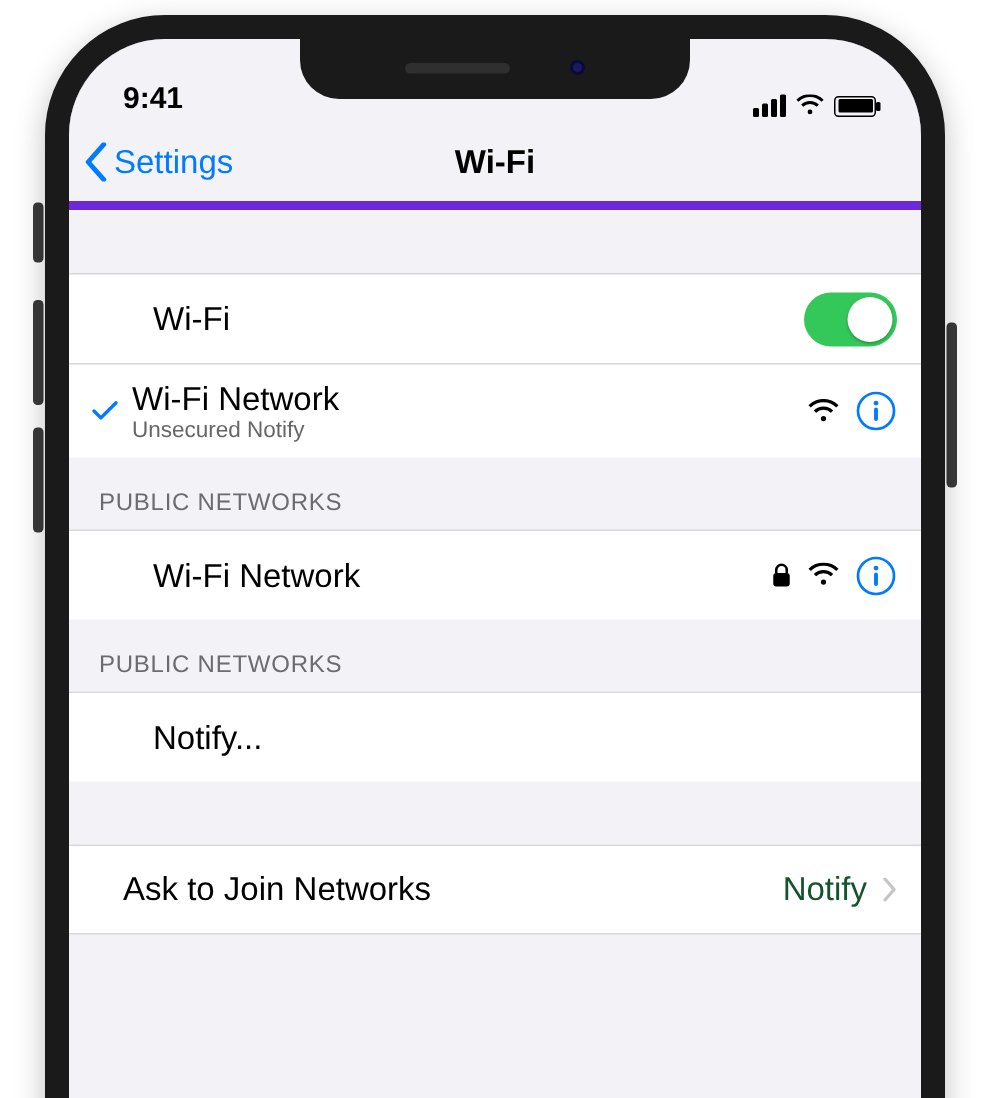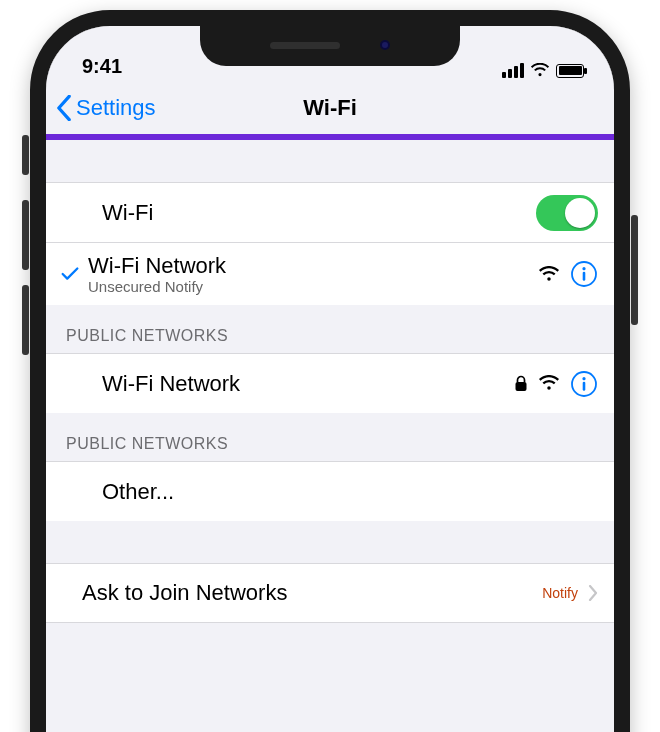--- a/index.html
+++ b/index.html
@@ -54,21 +54,21 @@
   .section-gap{height:42px;}
   .section-header{padding:22px 20px 8px 20px;font-size:16px;color:#6c6c70;letter-spacing:.5px;}
   .row{background:#fff;min-height:60px;display:flex;align-items:center;padding:0 16px 0 20px;border-top:1px solid #d8d8dc;}
   .row.first{border-top:1px solid #d8d8dc;}
   .row:last-child{border-bottom:1px solid #d8d8dc;}
   .row .lead{width:36px;display:flex;justify-content:center;color:#007aff;}
   .row .main{flex:1;display:flex;flex-direction:column;justify-content:center;padding:10px 0;}
   .row .lbl{font-size:22px;}
   .row .sub{font-size:15px;color:#666;margin-top:-1px;}
   .row .tail{display:flex;align-items:center;gap:10px;color:#000;}
-  .tail .value{color:#c2410c;font-size:14px;}
+  .tail .value{color:#14532d;font-size:22px;}
   .chev{color:#c6c6c8;}
 
   
   .toggle{width:62px;height:36px;border-radius:18px;background:#34c759;position:relative;}
   .toggle .knob{position:absolute;right:3px;top:3px;width:30px;height:30px;border-radius:50%;background:#fff;box-shadow:0 1px 2px rgba(0,0,0,.3);}
 
   .info-icon{color:#007aff;}
   svg{display:block;}
 </style>
 </head>
@@ -183,21 +183,21 @@
                 <rect x="12.7" y="11.7" width="2.6" height="9" rx="1.3" fill="#007aff"></rect>
               </svg>
           </span>
         </div>
       </div>
 
       <div class="section-header">PUBLIC NETWORKS</div>
       <div class="row first">
         <div class="lead"></div>
         <div class="main">
-            <span class="lbl">Other...</span>
+            <span class="lbl">Notify...</span>
           </div>
         <div class="tail"></div>
       </div>
 
       <div class="section-gap"></div>
 
       <div class="row first" style="padding-left:36px;">
         <div class="main">
             <span class="lbl">Ask to Join Networks</span>
           </div>

